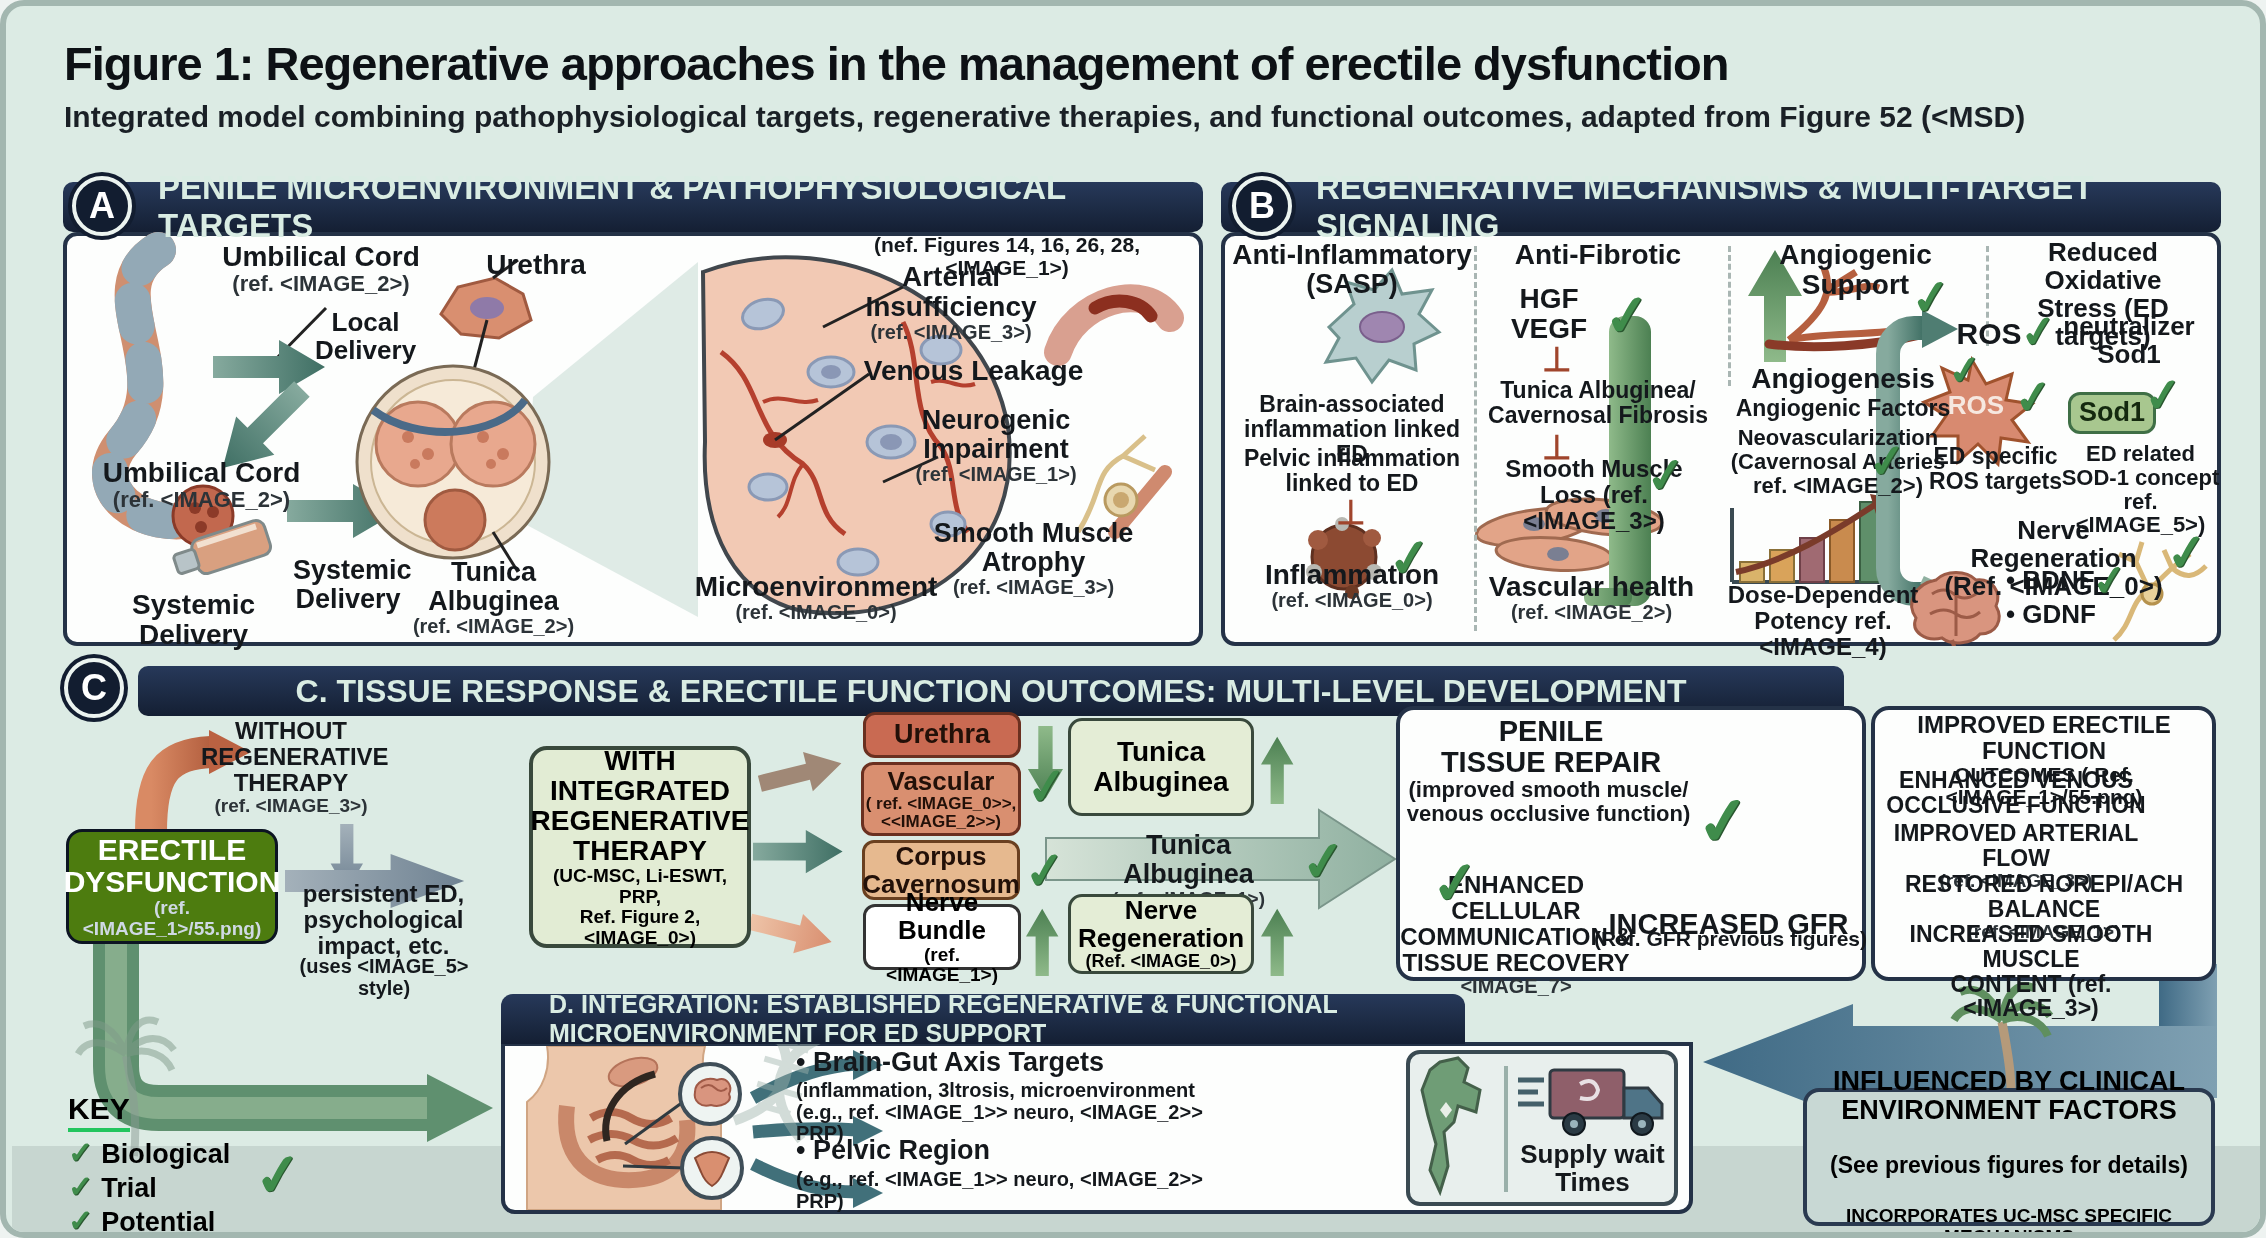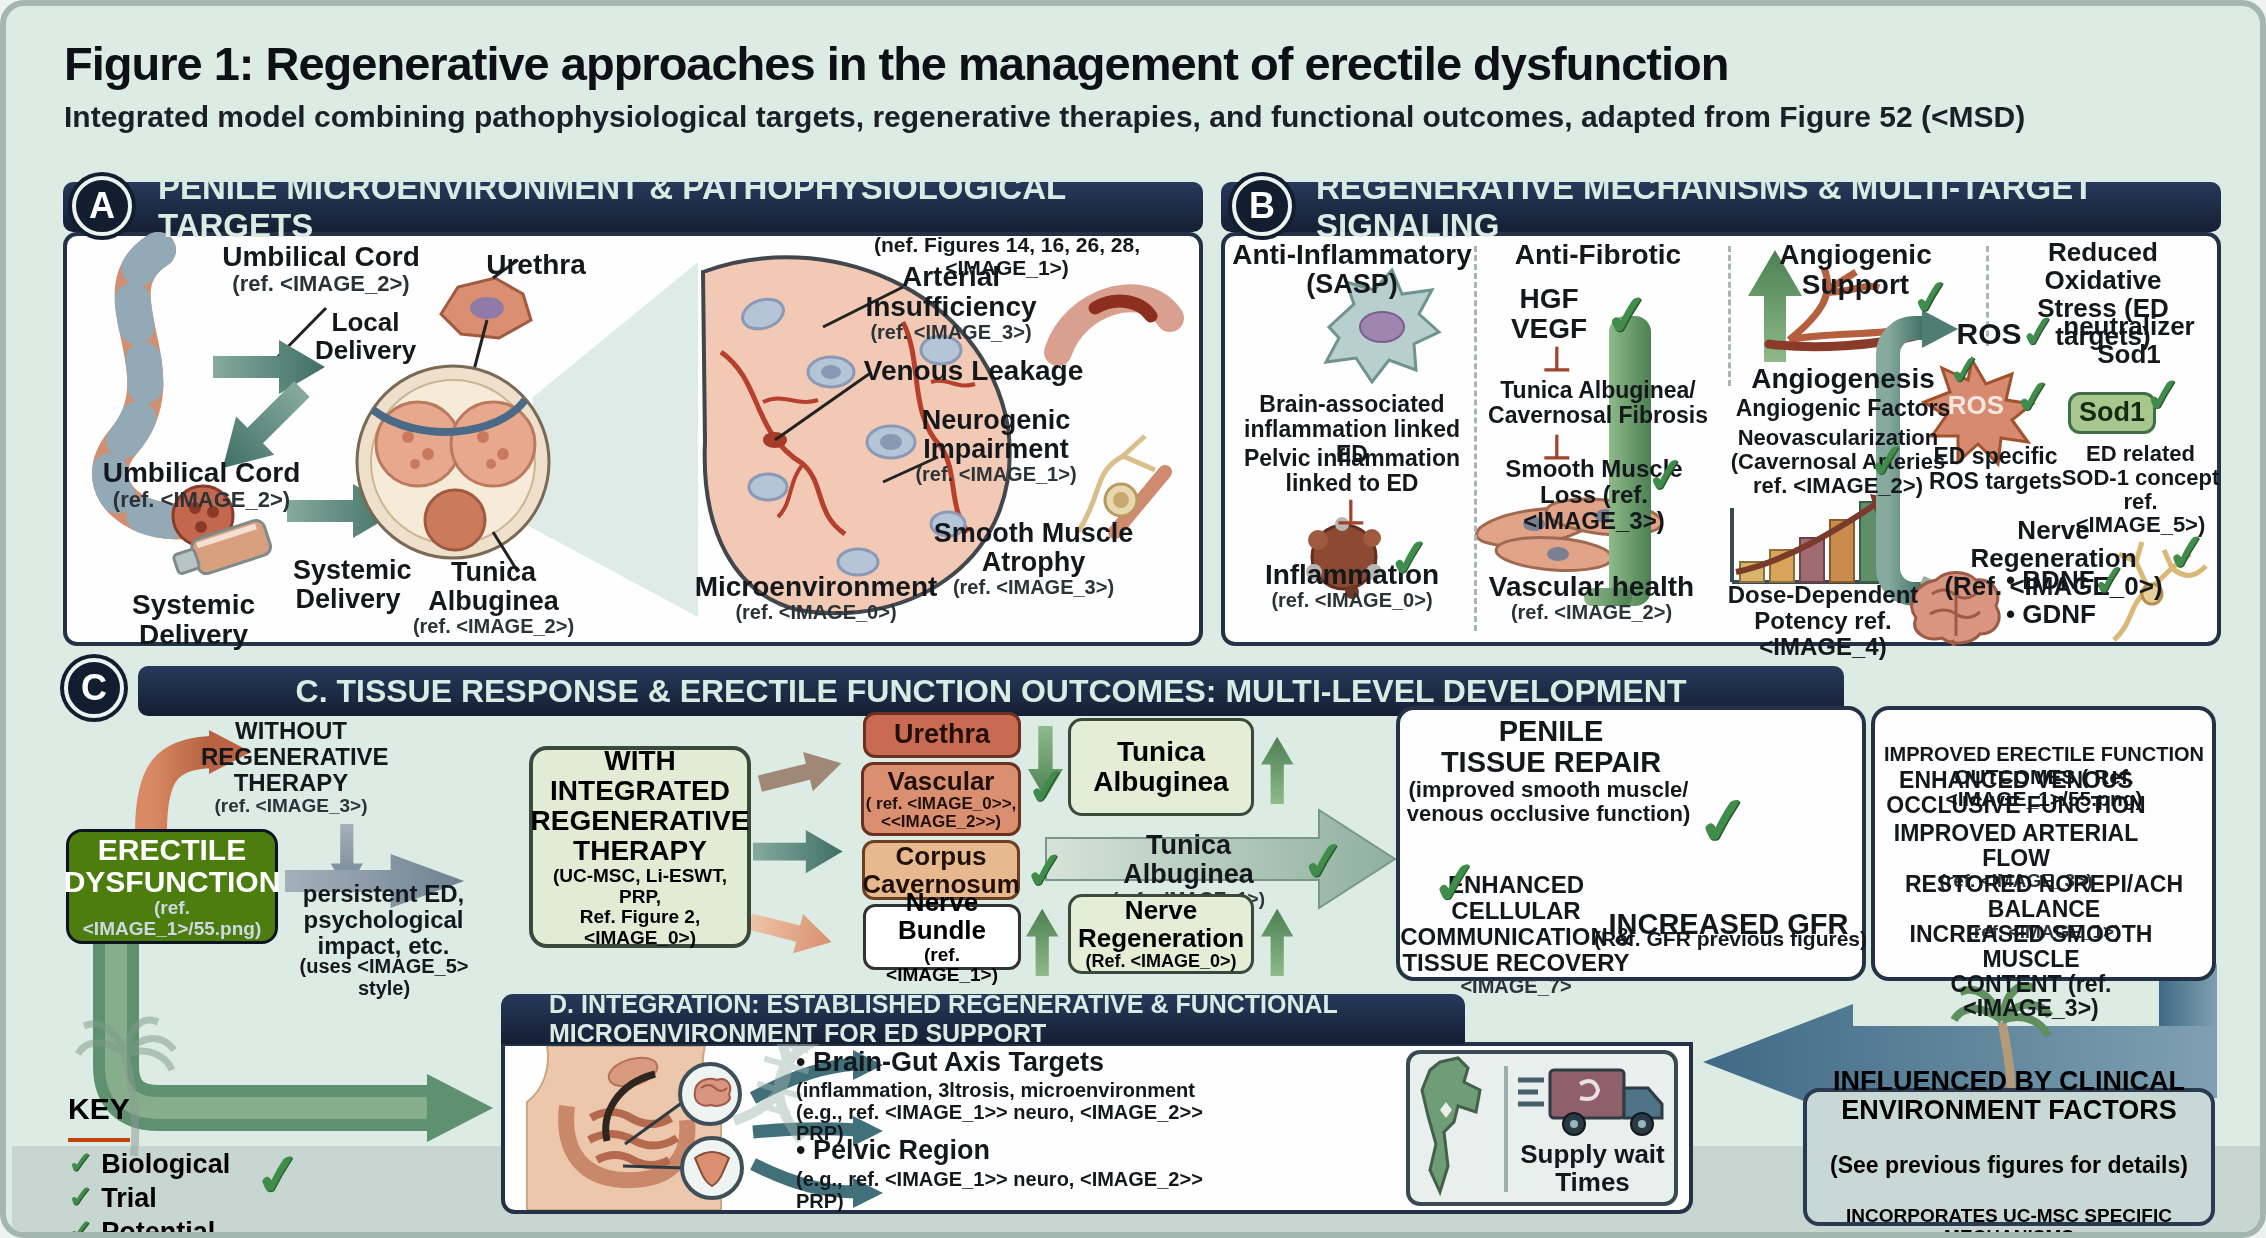--- a/index.html
+++ b/index.html
@@ -440,21 +440,21 @@
 COMMUNICATION &amp;
 TISSUE RECOVERY</span>
     <span class="ref" style="font-size:20px;" data-bind="panelC.enhancedRef">&lt;IMAGE_7&gt;</span>
   </div>
   <span class="ck hi" style="left:1690px;top:782px;font-size:66px;" data-bind="icons.check">✓</span>
   <div class="t" style="left:1600px;top:892px;width:245px;font-size:29px;margin-top:11px;" data-bind="panelC.gfr">INCREASED GFR</div>
   <div class="t" style="left:1582px;top:922px;width:285px;font-size:21px;" data-bind="panelC.gfrRef">(Ref. GFR previous figures)</div>
 
   <div class="pbody" style="left:1865px;top:700px;width:345px;height:275px;border-radius:18px;z-index:3;"></div>
   <div class="t" style="left:1868px;top:706px;width:340px;">
-    <span style="font-size:20px;margin-top:32px;" data-bind="panelC.outTitle">IMPROVED ERECTILE FUNCTION</span>
+    <span style="font-size:24px;" data-bind="panelC.outTitle">IMPROVED ERECTILE FUNCTION</span>
     <span style="font-size:21px;" data-bind="panelC.outTitleRef">OUTCOMES ( Ref. &lt;IMAGE_1&gt;/55.png)</span>
   </div>
   <div class="t" style="left:1875px;top:762px;width:270px;font-size:23px;" data-bind="panelC.out1">ENHANCED VENOUS
 OCCLUSIVE FUNCTION</div>
   <div class="t" style="left:1875px;top:815px;width:270px;">
     <span style="font-size:23px;" data-bind="panelC.out2">IMPROVED ARTERIAL FLOW</span>
     <span class="ref" style="font-size:19px;" data-bind="panelC.out2Ref">(ref. &lt;IMAGE_3&gt;)</span>
   </div>
   <div class="t" style="left:1868px;top:866px;width:340px;">
     <span style="font-size:23px;" data-bind="panelC.out3">RESTORED NOREPI/ACH BALANCE</span>
@@ -524,21 +524,21 @@
   </div>
 
   <div class="box" style="left:1797px;top:1082px;width:412px;height:138px;background:#c8d8d4;border:4px solid #2a3a50;border-radius:16px;z-index:6;gap:28px;">
     <span style="font-size:27px;white-space:pre-line;" data-bind="clinical.line1">INFLUENCED BY CLINICAL
 ENVIRONMENT FACTORS</span>
     <span style="font-size:23px;white-space:pre-line;" data-bind="clinical.line2">(See previous figures for details)</span>
     <span style="font-size:19px;white-space:pre-line;" data-bind="clinical.line3">INCORPORATES UC-MSC SPECIFIC MECHANISMS</span>
   </div>
 
   <div style="position:absolute;left:62px;top:1086px;z-index:6;">
-    <div style="font-size:30px;font-weight:700;border-bottom:4px solid #c2410c;display:inline-block;padding-bottom:12px;" data-bind="key.title">KEY</div>
+    <div style="font-size:30px;font-weight:700;border-bottom:4px solid #22c55e;display:inline-block;padding-bottom:2px;" data-bind="key.title">KEY</div>
     <div style="margin-top:6px;font-size:27px;font-weight:700;"><span class="ck" style="position:static;font-size:30px;margin-right:8px;" data-bind="icons.check">✓</span><span style="display:inline;" data-bind="key.items.0">Biological</span></div>
     <div style="margin-top:2px;font-size:27px;font-weight:700;"><span class="ck" style="position:static;font-size:30px;margin-right:8px;" data-bind="icons.check">✓</span><span style="display:inline;" data-bind="key.items.1">Trial</span></div>
     <div style="margin-top:2px;font-size:27px;font-weight:700;"><span class="ck" style="position:static;font-size:30px;margin-right:8px;" data-bind="icons.check">✓</span><span style="display:inline;" data-bind="key.items.2">Potential</span></div>
   </div>
   <span class="ck" style="left:248px;top:1140px;font-size:58px;" data-bind="icons.check">✓</span>
 
   <svg class="art" style="left:68px;top:990px;opacity:.5;" width="120" height="165" viewBox="0 0 120 165">
     <path d="M60,160 C64,120 58,90 52,60" fill="none" stroke="#8a9a94" stroke-width="8"></path>
     <path d="M52,58 C30,42 12,44 4,58 M52,58 C40,30 24,24 10,30 M52,58 C56,28 70,20 84,26 M52,58 C70,36 90,40 100,54 M52,58 C74,50 92,60 98,74" fill="none" stroke="#7f9a8a" stroke-width="7"></path>
   </svg>

